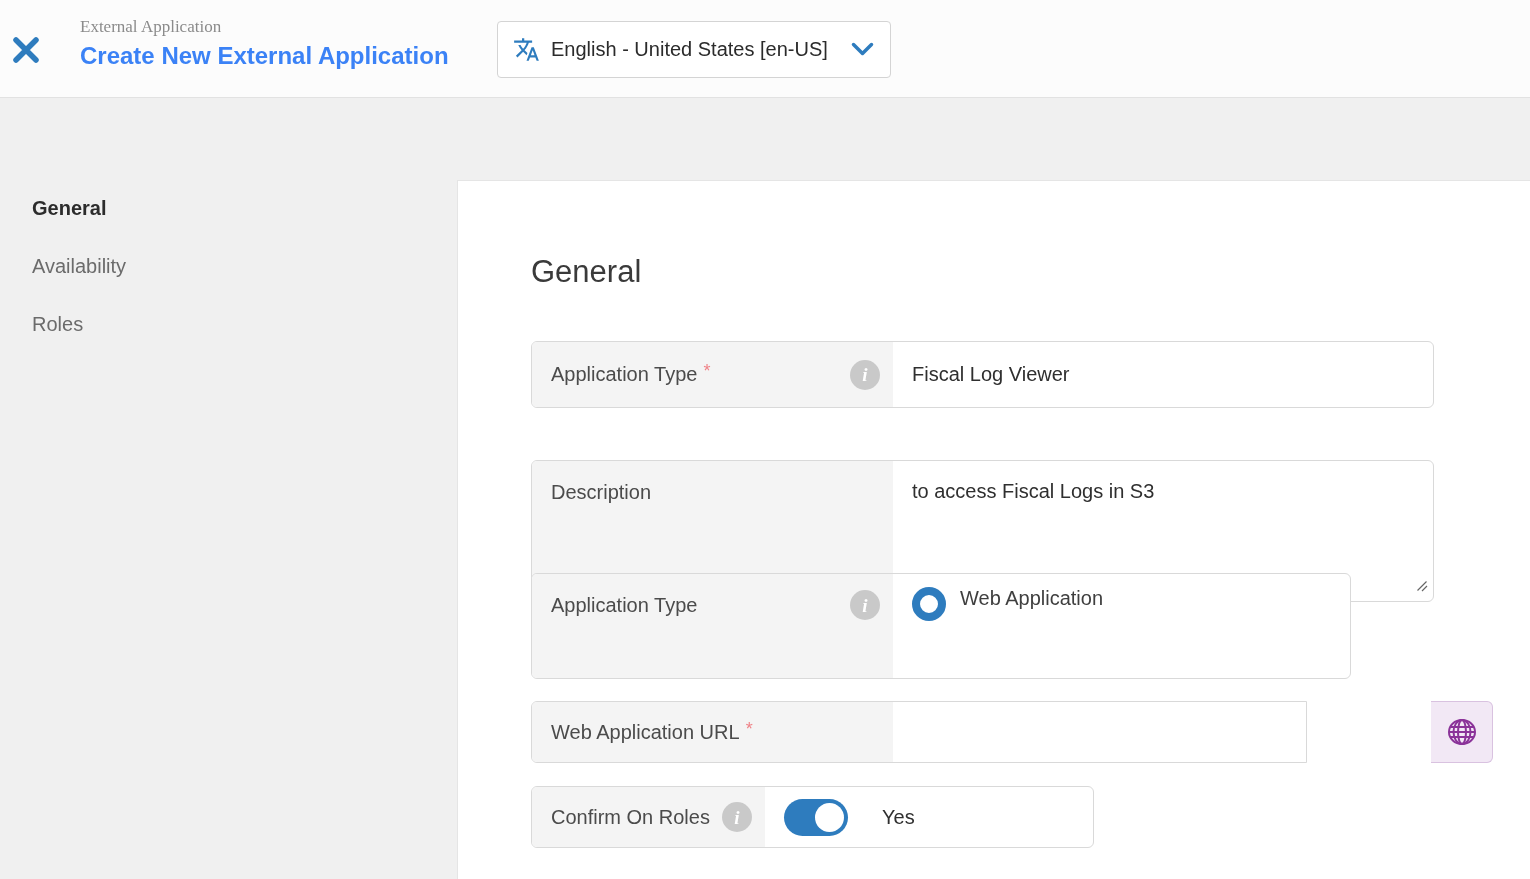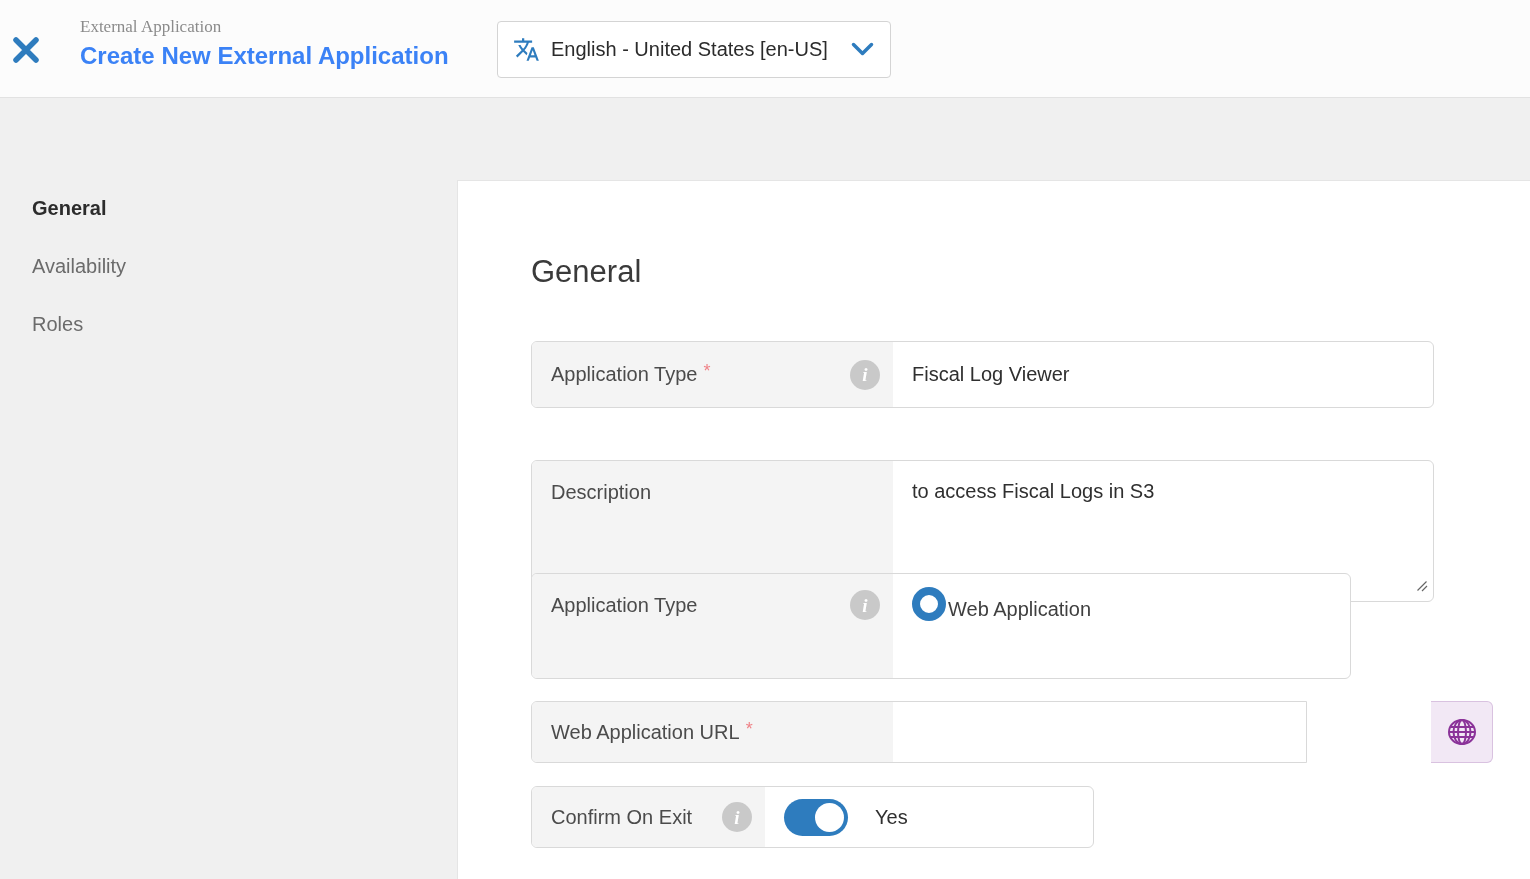--- a/index.html
+++ b/index.html
@@ -85,37 +85,37 @@
   .field-value textarea {
     width:100%; height:100%; border:none; outline:none; resize:none; background:transparent;
     font-family:"Liberation Sans", sans-serif; font-size:20px; color:#2f2f2f;
     padding:17px 0 0 0; line-height:26px;
   }
   .row-desc .field-value { align-items:flex-start; }
   .resize-handle { position:absolute; right:5px; bottom:5px; cursor:nwse-resize; }
 
   
   .radio-group { display:flex; flex-direction:column; gap:12px; padding:13px 0; }
-  .radio-option { display:flex; align-items:flex-end; gap:2px; cursor:pointer; }
+  .radio-option { display:flex; align-items:flex-start; gap:14px; cursor:pointer; }
   .radio-dot { width:34px; height:34px; border-radius:50%; flex:0 0 34px; }
   .radio-dot.selected { border:8px solid #2e7cbe; background:#fff; }
   .radio-dot.unselected { background:#c6c6c6; }
   .radio-text { font-size:20px; color:#3f3f3f; }
   .row-type .field-value { align-items:flex-start; }
 
   
   .toggle {
     width:64px; height:37px; border-radius:19px; background:#2e7cbe;
     position:relative; cursor:pointer; flex:0 0 64px;
   }
   .toggle-knob {
     position:absolute; right:4px; top:4px; width:29px; height:29px;
     border-radius:50%; background:#ffffff;
   }
-  .toggle-state { font-size:20px; color:#2f2f2f; margin-left:27px; }
+  .toggle-state { font-size:20px; color:#2f2f2f; margin-left:34px; }
 
   
   .globe-btn {
     position:absolute; left:973px; top:520px; width:62px; height:62px;
     background:#f2e8f5; border:1px solid #d9c2e0; border-left:none;
     border-radius:0 6px 6px 0;
     display:flex; align-items:center; justify-content:center; cursor:pointer;
   }
 </style>
 </head>
@@ -209,21 +209,21 @@
     <svg width="34" height="32" viewBox="0 0 34 32" fill="none" stroke="#8b3399" stroke-width="2">
       <ellipse cx="17" cy="16" rx="13" ry="12"></ellipse>
       <ellipse cx="17" cy="16" rx="8.5" ry="12"></ellipse>
       <ellipse cx="17" cy="16" rx="4" ry="12"></ellipse>
       <path d="M5 11 H29 M4 16 H30 M5 21 H29"></path>
     </svg>
   </button>
 
   <div class="field-row row-exit">
     <div class="field-label">
-      <span>Confirm On Exit</span>
+      <span>Confirm On Roles</span>
       <span class="info-icon">i</span>
     </div>
     <div class="field-value">
       <span class="toggle">
         <span class="toggle-knob"></span>
       </span>
       <span class="toggle-state">Yes</span>
     </div>
   </div>
 

